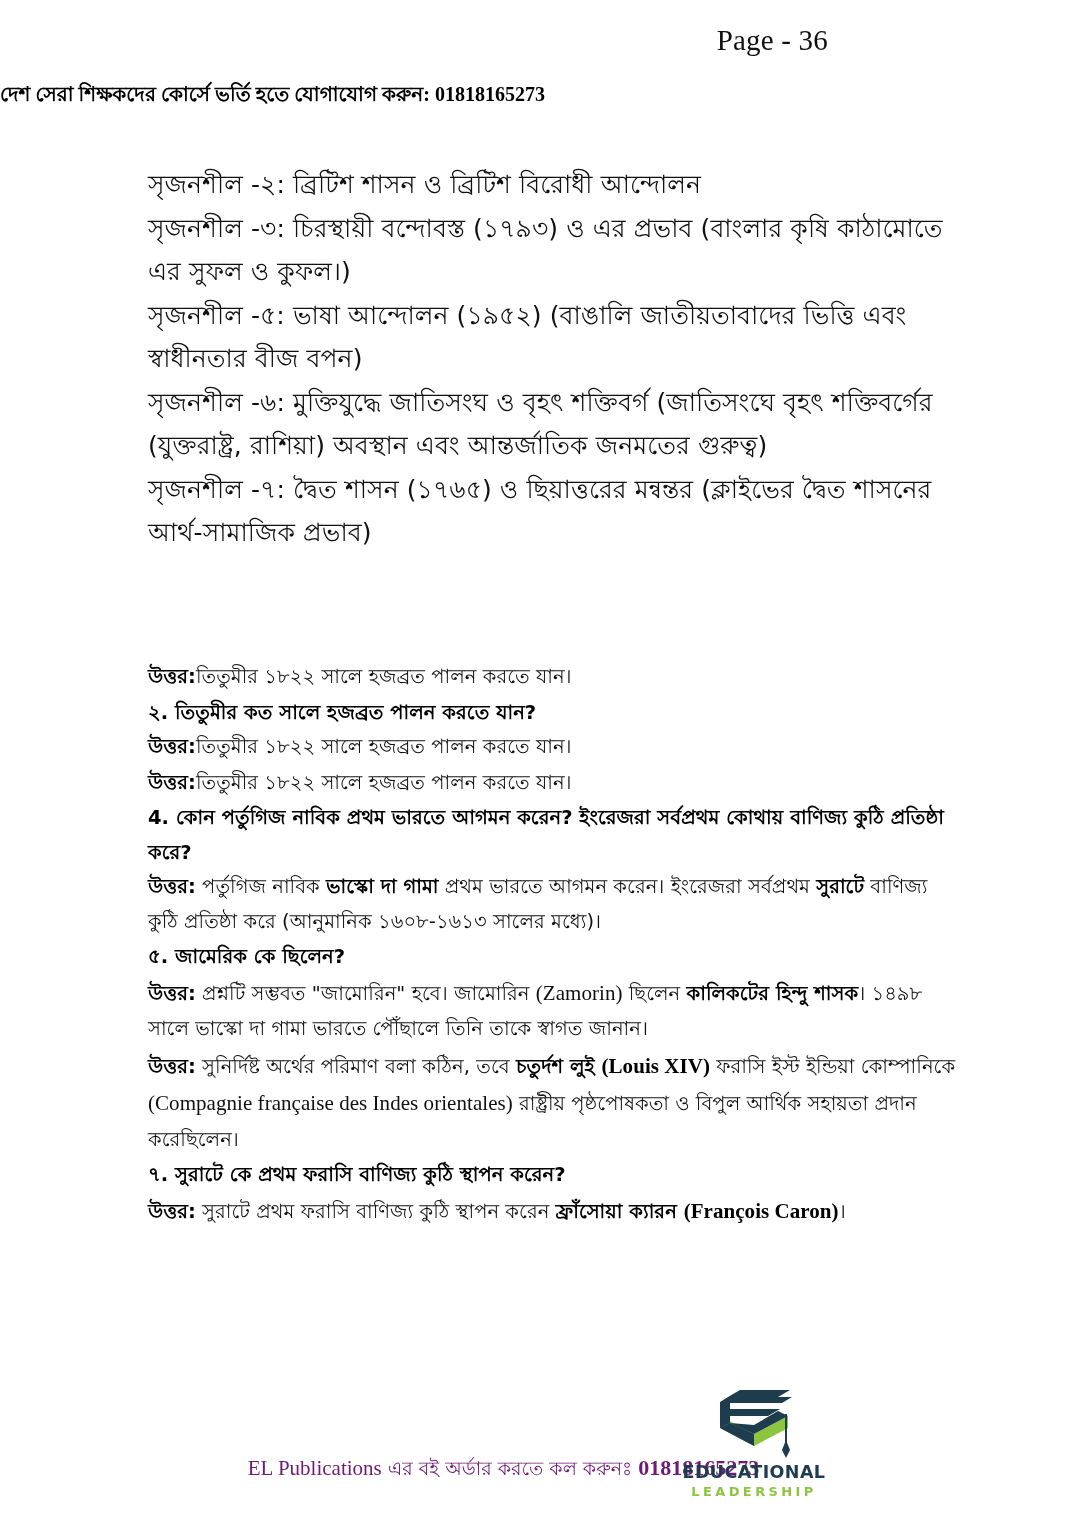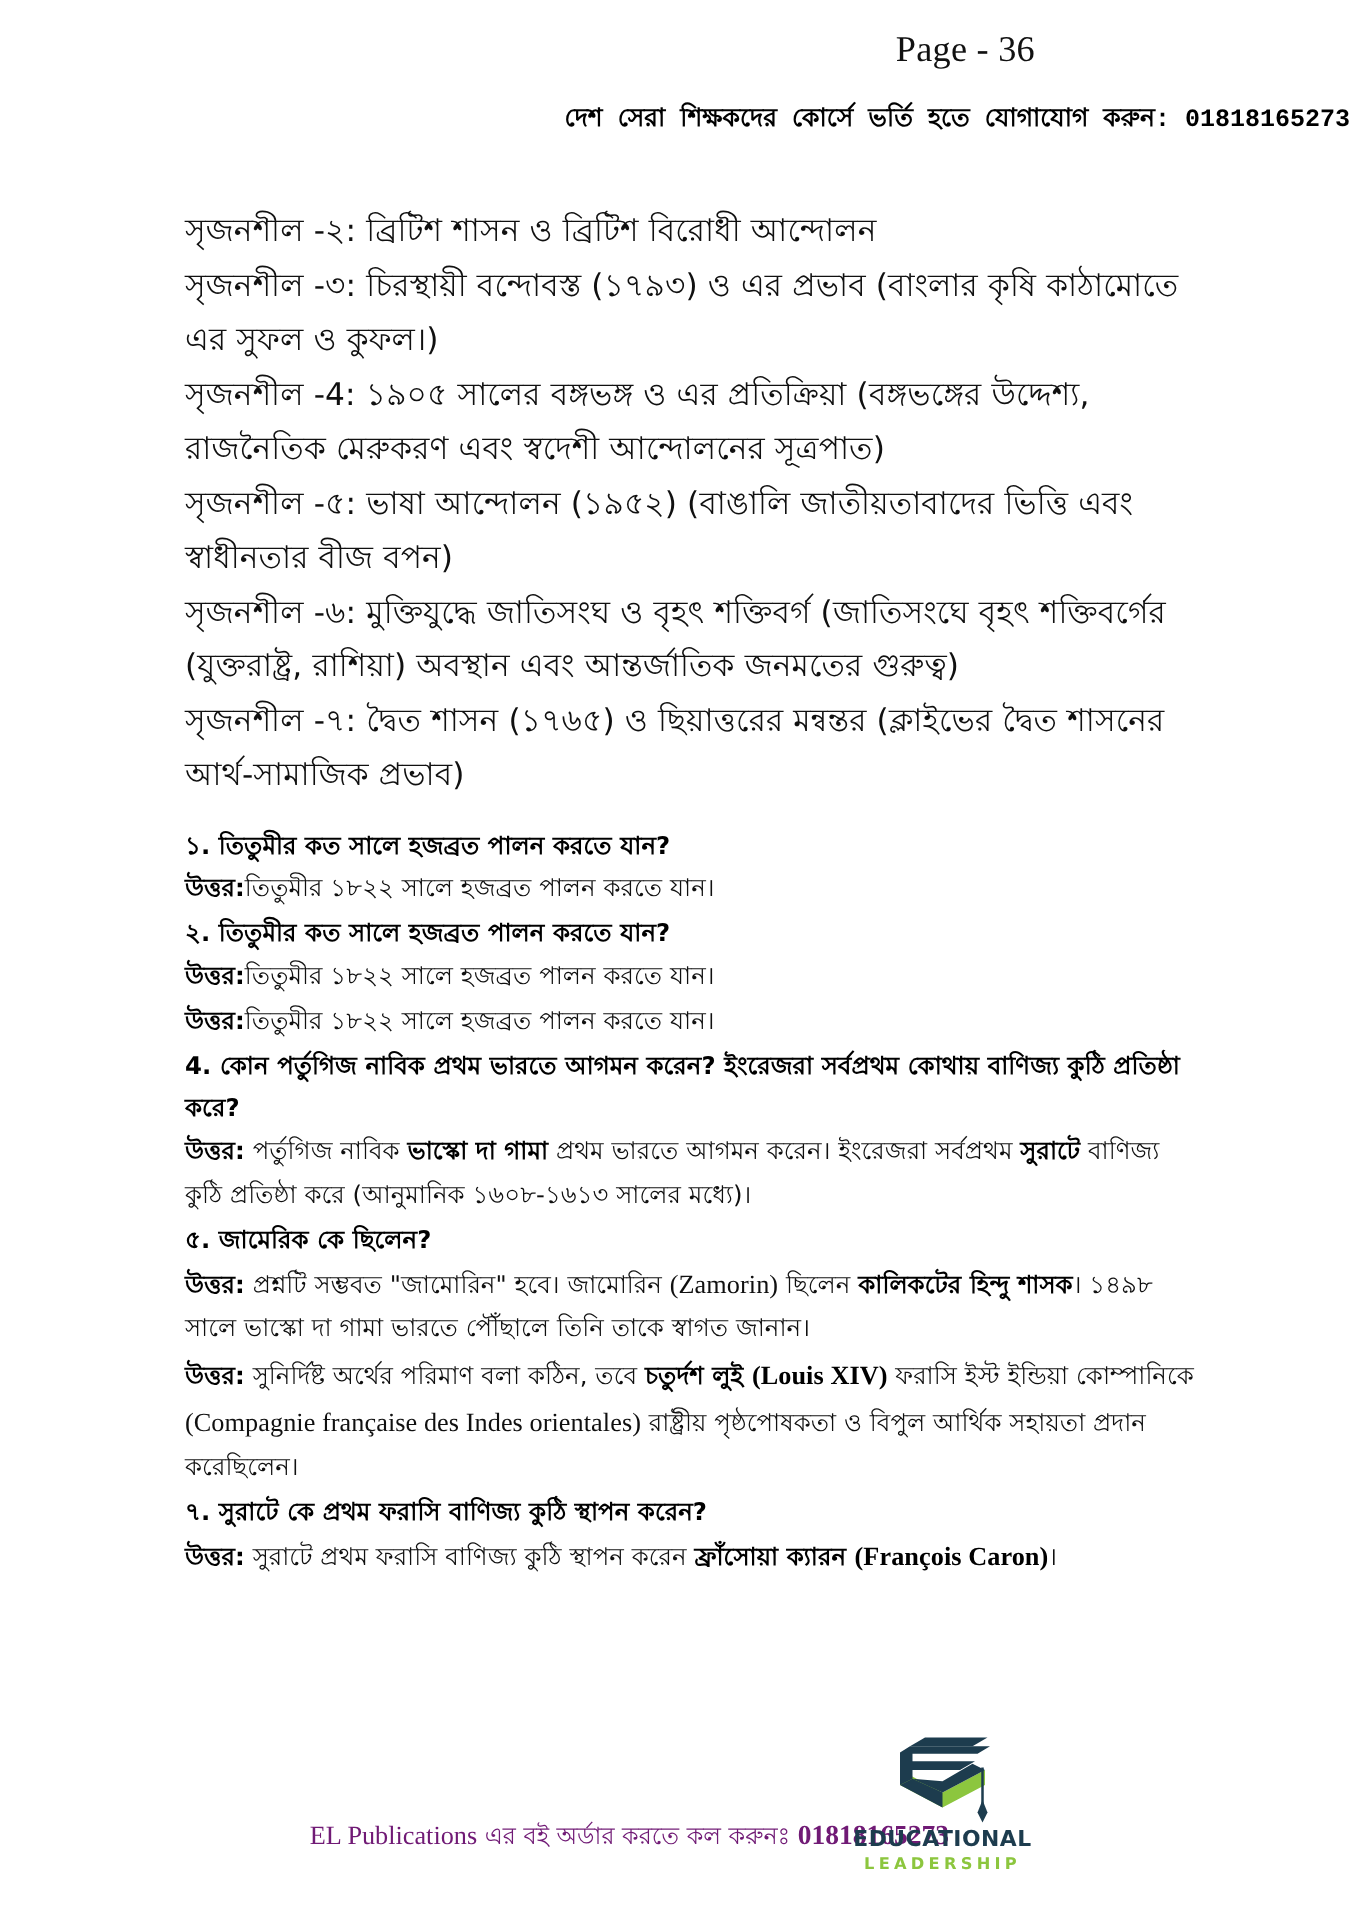--- a/index.html
+++ b/index.html
@@ -35,22 +35,22 @@
     letter-spacing: 0.2px;
     color: #111111;
     white-space: nowrap;
   }
 
   .header-promo {
     position: absolute;
     top: 79px;
     left: 0;
     width: 1080px;
-    text-align: right;
-    font-family: Liberation Mono, monospace;
+    text-align: left;
+    font-family: Liberation Serif, serif;
     font-weight: 700;
     font-size: 20px;
     color: #000000;
     white-space: nowrap;
   }
 
   
   .content {
     position: absolute;
     top: 163px;
@@ -198,30 +198,28 @@
 
 <div class="page">
 
   <div class="page-number">Page - 36</div>
 
   <div class="header-promo">দেশ সেরা শিক্ষকদের কোর্সে ভর্তি হতে যোগাযোগ করুন: 01818165273</div>
 
   <div class="content">
       <p class="syllabus-line">সৃজনশীল -২: ব্রিটিশ শাসন ও ব্রিটিশ বিরোধী আন্দোলন</p>
       <p class="syllabus-line">সৃজনশীল -৩: চিরস্থায়ী বন্দোবস্ত (১৭৯৩) ও এর প্রভাব (বাংলার কৃষি কাঠামোতে এর সুফল ও কুফল।)</p>
-      <p class="syllabus-line">সৃজনশীল -4: ১৯০৫ সালের বঙ্গভঙ্গ ও এর প্রতিক্রিয়া (বঙ্গভঙ্গের উদ্দেশ্য, রাজনৈতিক মেরুকরণ এবং স্বদেশী আন্দোলনের সূত্রপাত)</p>
       <p class="syllabus-line">সৃজনশীল -৫: ভাষা আন্দোলন (১৯৫২) (বাঙালি জাতীয়তাবাদের ভিত্তি এবং স্বাধীনতার বীজ বপন)</p>
       <p class="syllabus-line">সৃজনশীল -৬: মুক্তিযুদ্ধে জাতিসংঘ ও বৃহৎ শক্তিবর্গ (জাতিসংঘে বৃহৎ শক্তিবর্গের (যুক্তরাষ্ট্র, রাশিয়া) অবস্থান এবং আন্তর্জাতিক জনমতের গুরুত্ব)</p>
       <p class="syllabus-line">সৃজনশীল -৭: দ্বৈত শাসন (১৭৬৫) ও ছিয়াত্তরের মন্বন্তর  (ক্লাইভের দ্বৈত শাসনের আর্থ-সামাজিক প্রভাব)</p>
     </div>
 
 
   <div class="qa-block">
       <div class="qa-item">
-        <p class="question">১. তিতুমীর কত সালে হজব্রত পালন করতে যান?</p>
         <p class="answer"><span class="answer-label">উত্তর:</span><span>তিতুমীর ১৮২২ সালে হজব্রত পালন করতে যান।</span></p>
       </div>
       <div class="qa-item">
         <p class="question">২. তিতুমীর কত সালে হজব্রত পালন করতে যান?</p>
         <p class="answer"><span class="answer-label">উত্তর:</span><span>তিতুমীর ১৮২২ সালে হজব্রত পালন করতে যান।</span></p>
       </div>
       <div class="qa-item">
         <p class="answer"><span class="answer-label">উত্তর:</span><span>তিতুমীর ১৮২২ সালে হজব্রত পালন করতে যান।</span></p>
       </div>
       <div class="qa-item">

